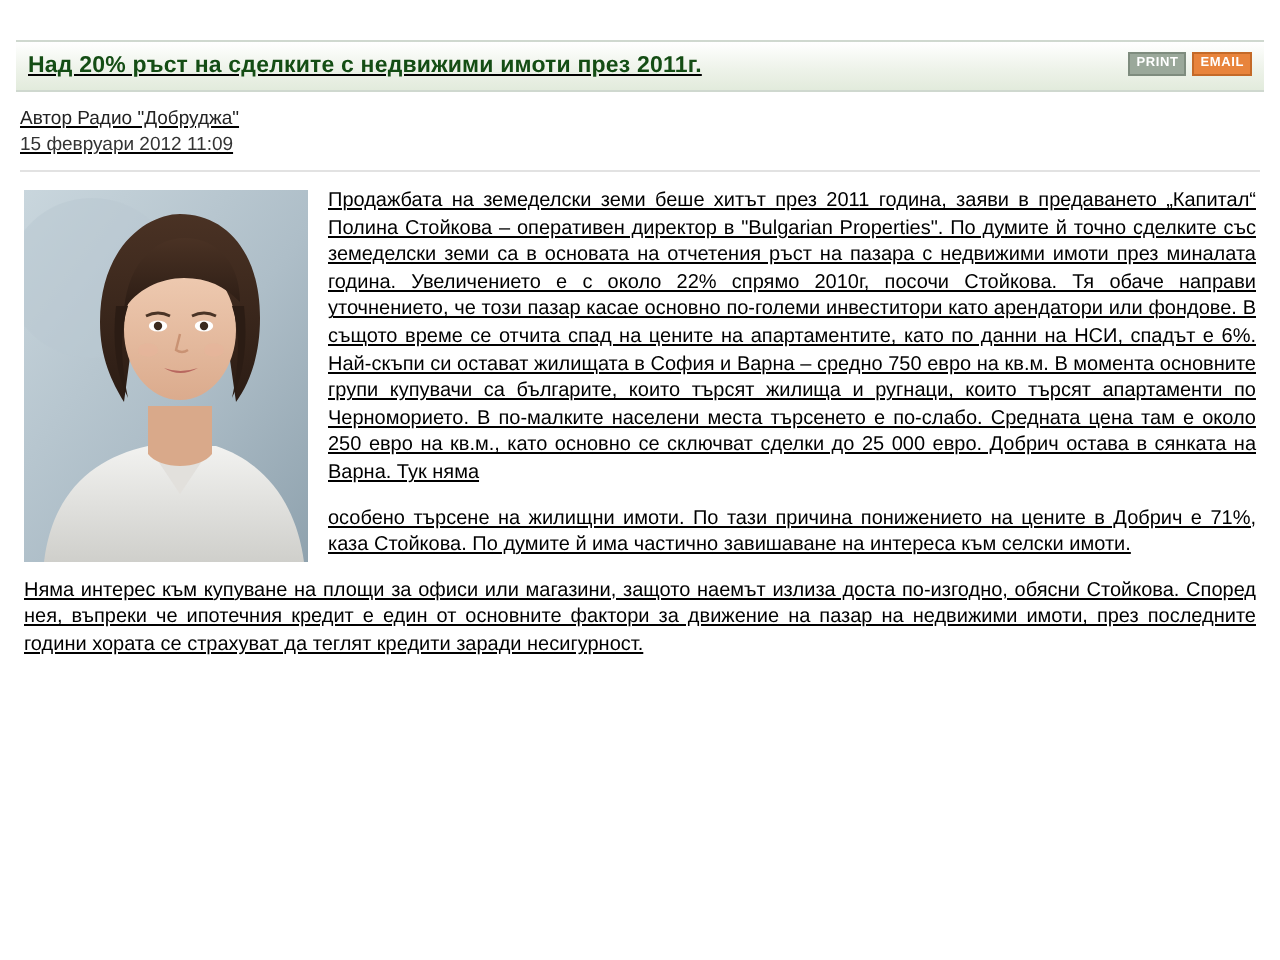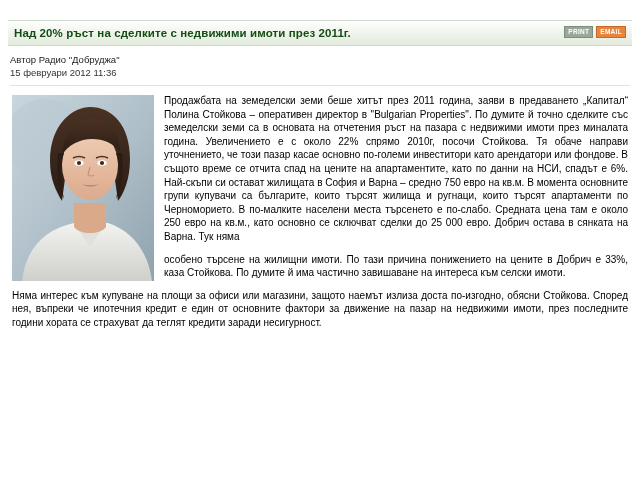--- a/index.html
+++ b/index.html
@@ -13,20 +13,21 @@
     font-family: "Liberation Sans", sans-serif;
     color: #000000;
     overflow: hidden;
   }
   .page {
     position: relative;
     width: 640px;
     height: 480px;
     box-sizing: border-box;
     padding: 0;
+    text-decoration: underline;
   }
   .topline {
     height: 20px;
   }
   
   .headline-bar {
     position: relative;
     margin: 0 8px;
     border-top: 1px solid #cfd8cf;
     border-bottom: 1px solid #cfd8cf;
@@ -118,21 +119,21 @@
   <div class="headline-bar">
     <div class="headline-title">Над 20% ръст на сделките с недвижими имоти през 2011г.</div>
     <div class="headline-actions">
       <span class="act-btn">PRINT</span>
       <span class="act-btn orange">EMAIL</span>
     </div>
   </div>
 
   <div class="byline">
     <div>Автор Радио "Добруджа"</div>
-    <div class="date">15 февруари 2012 11:36</div>
+    <div class="date">15 февруари 2012 11:09</div>
   </div>
 
   <div class="divider"></div>
 
   <div class="article">
 
     <div class="figure">
       <svg width="142" height="186" viewBox="0 0 142 186" xmlns="http://www.w3.org/2000/svg">
         <defs>
           <linearGradient id="bgGrad" x1="0" y1="0" x2="1" y2="1">
@@ -178,18 +179,18 @@
 
         <path d="M78 72 L76 80 Q79 82 82 80" stroke="#c99273" stroke-width="1.2" fill="none"></path>
         <path d="M70 89 Q78 94 87 89 Q78 92 70 89 Z" fill="#b8675f"></path>
 
         <ellipse cx="62" cy="80" rx="5" ry="3.4" fill="#e8b49a" opacity="0.55"></ellipse>
         <ellipse cx="95" cy="80" rx="5" ry="3.4" fill="#e8b49a" opacity="0.55"></ellipse>
       </svg>
     </div>
 
     <p>Продажбата на земеделски земи беше хитът през 2011 година, заяви в предаването „Капитал“ Полина Стойкова – оперативен директор в "Bulgarian Properties". По думите й точно сделките със земеделски земи са в основата на отчетения ръст на пазара с недвижими имоти през миналата година. Увеличението е с около 22% спрямо 2010г, посочи Стойкова. Тя обаче направи уточнението, че този пазар касае основно по-големи инвеститори като арендатори или фондове. В същото време се отчита спад на цените на апартаментите, като по данни на НСИ, спадът е 6%. Най-скъпи си остават жилищата в София и Варна – средно 750 евро на кв.м. В момента основните групи купувачи са българите, които търсят жилища и ругнаци, които търсят апартаменти по Черноморието. В по-малките населени места търсенето е по-слабо. Средната цена там е около 250 евро на кв.м., като основно се сключват сделки до 25 000 евро. Добрич остава в сянката на Варна. Тук няма</p>
-    <p>особено търсене на жилищни имоти. По тази причина понижението на цените в Добрич е 33%, каза Стойкова. По думите й има частично завишаване на интереса към селски имоти.</p>
+    <p>особено търсене на жилищни имоти. По тази причина понижението на цените в Добрич е 71%, каза Стойкова. По думите й има частично завишаване на интереса към селски имоти.</p>
     <div class="clearer"></div>
     <p>Няма интерес към купуване на площи за офиси или магазини, защото наемът излиза доста по-изгодно, обясни Стойкова. Според нея, въпреки че ипотечния кредит е един от основните фактори за движение на пазар на недвижими имоти, през последните години хората се страхуват да теглят кредити заради несигурност.</p>
   </div>
 
 </div>
 
 </body></html>

